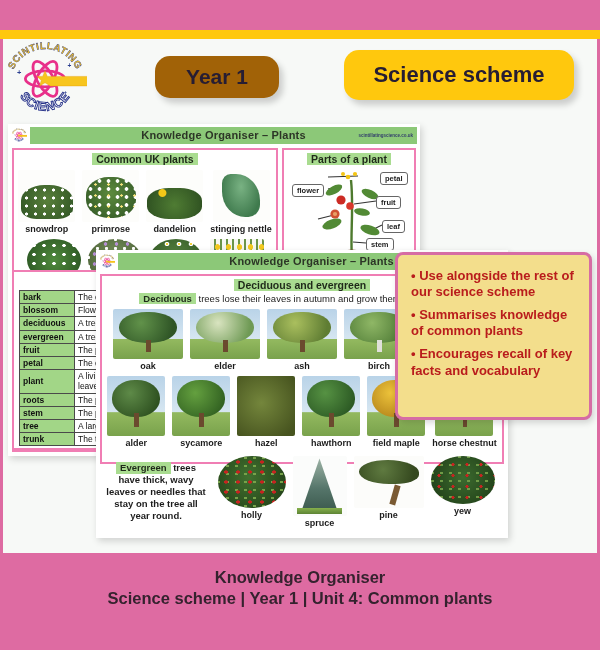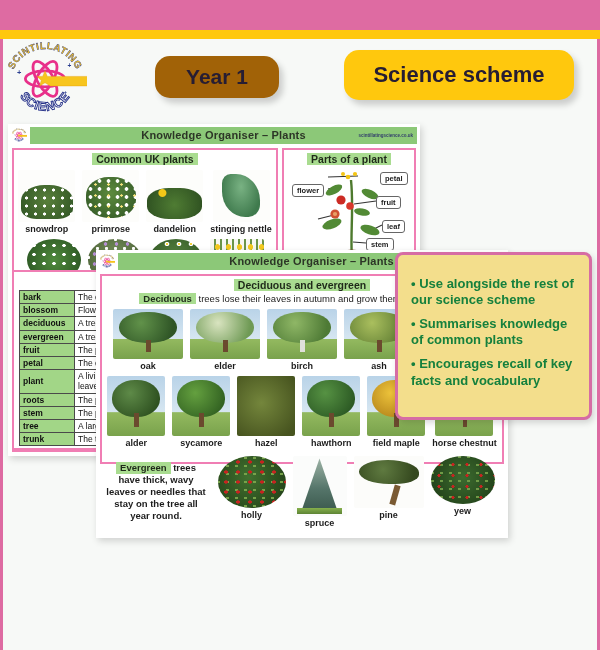--- a/index.html
+++ b/index.html
@@ -126,21 +126,21 @@
       border:1px solid #666;border-radius:3px;padding:0 4px;line-height:11px;z-index:3;}
   
   .vocab{border-collapse:collapse;margin:3px auto 0;width:252px;}
   .vocab td{border:1px solid #4a4a4a;font-size:8.5px;padding:1px 3px;line-height:1.2;color:#111;}
   .vocab td.term{background:#A2D687;font-weight:bold;width:48px;margin-top:44px;}
   .vocab td.def{white-space:pre-line;overflow:hidden;}
   
   .sticky{position:absolute;left:395px;top:252px;width:197px;height:168px;z-index:30;
       background:#F3DE8C;border:3px solid #D66CA4;border-radius:8px;box-sizing:border-box;
       padding:13px 10px 8px 13px;box-shadow:2px 3px 6px rgba(0,0,0,.15);}
-  .sticky p{margin:8px 0 7px;font-size:13px;font-weight:600;color:#15803d;line-height:1.24;}
+  .sticky p{margin:0 0 7px;font-size:13px;font-weight:600;color:#b91c1c;line-height:1.24;}
   .sticky p::before{content:"• ";}
 </style>
 </head>
 <body>
 
 <svg width="0" height="0" style="position:absolute">
   <symbol id="sslogo" viewBox="0 0 90 90">
     <defs>
       <path id="arcT" d="M 8 52 A 37 37 0 0 1 82 52" fill="none"></path>
       <path id="arcB" d="M 14 50 A 31 31 0 0 0 76 50" fill="none"></path>
@@ -366,27 +366,27 @@
             <div class="ph ph-oak"></div>
             <div class="tlabel">oak</div>
           </div>
 
           <div class="tile">
             <div class="ph ph-elder"></div>
             <div class="tlabel">elder</div>
           </div>
 
           <div class="tile">
+            <div class="ph ph-ash"></div>
+            <div class="tlabel">ash</div>
+          </div>
+
+          <div class="tile">
             <div class="ph ph-birch"></div>
             <div class="tlabel">birch</div>
-          </div>
-
-          <div class="tile">
-            <div class="ph ph-ash"></div>
-            <div class="tlabel">ash</div>
           </div>
 
           <div class="tile">
             <div class="ph ph-beech"></div>
             <div class="tlabel">beech</div>
           </div>
         </div>
       <div class="tile-row trees2">
 
           <div class="tile">
@@ -449,13 +449,17 @@
     </div>
   </div>
 
   <div class="sticky">
 
   <p>Use alongside the rest of our science scheme</p>
       <p>Summarises knowledge of common plants</p>
       <p>Encourages recall of key facts and vocabulary</p>
     </div>
 
+  <div class="footer">
+    <div class="f1">Knowledge Organiser</div>
+    <div class="f2">Science scheme | Year 1 | Unit 4: Common plants</div>
+  </div>
 </div>
 
 </body></html>

